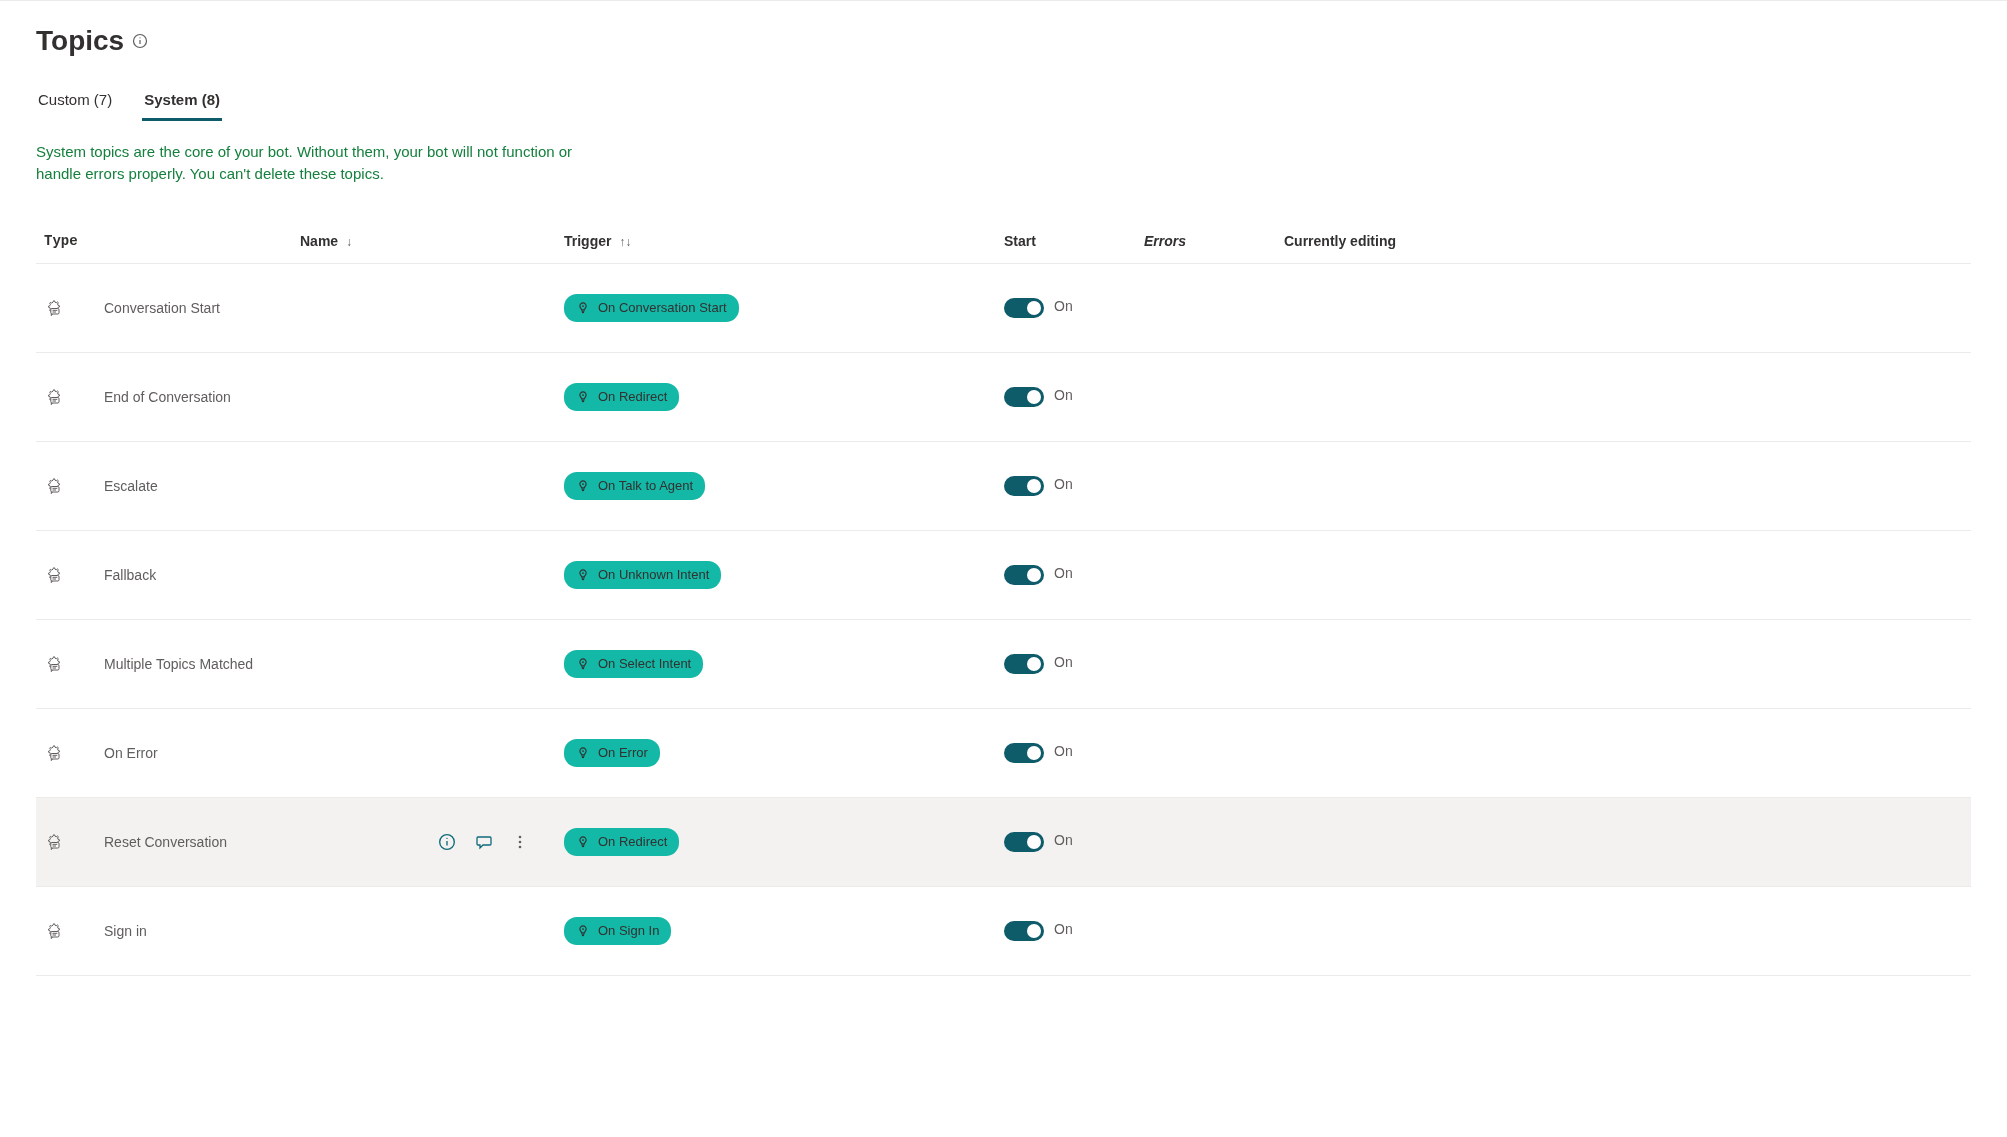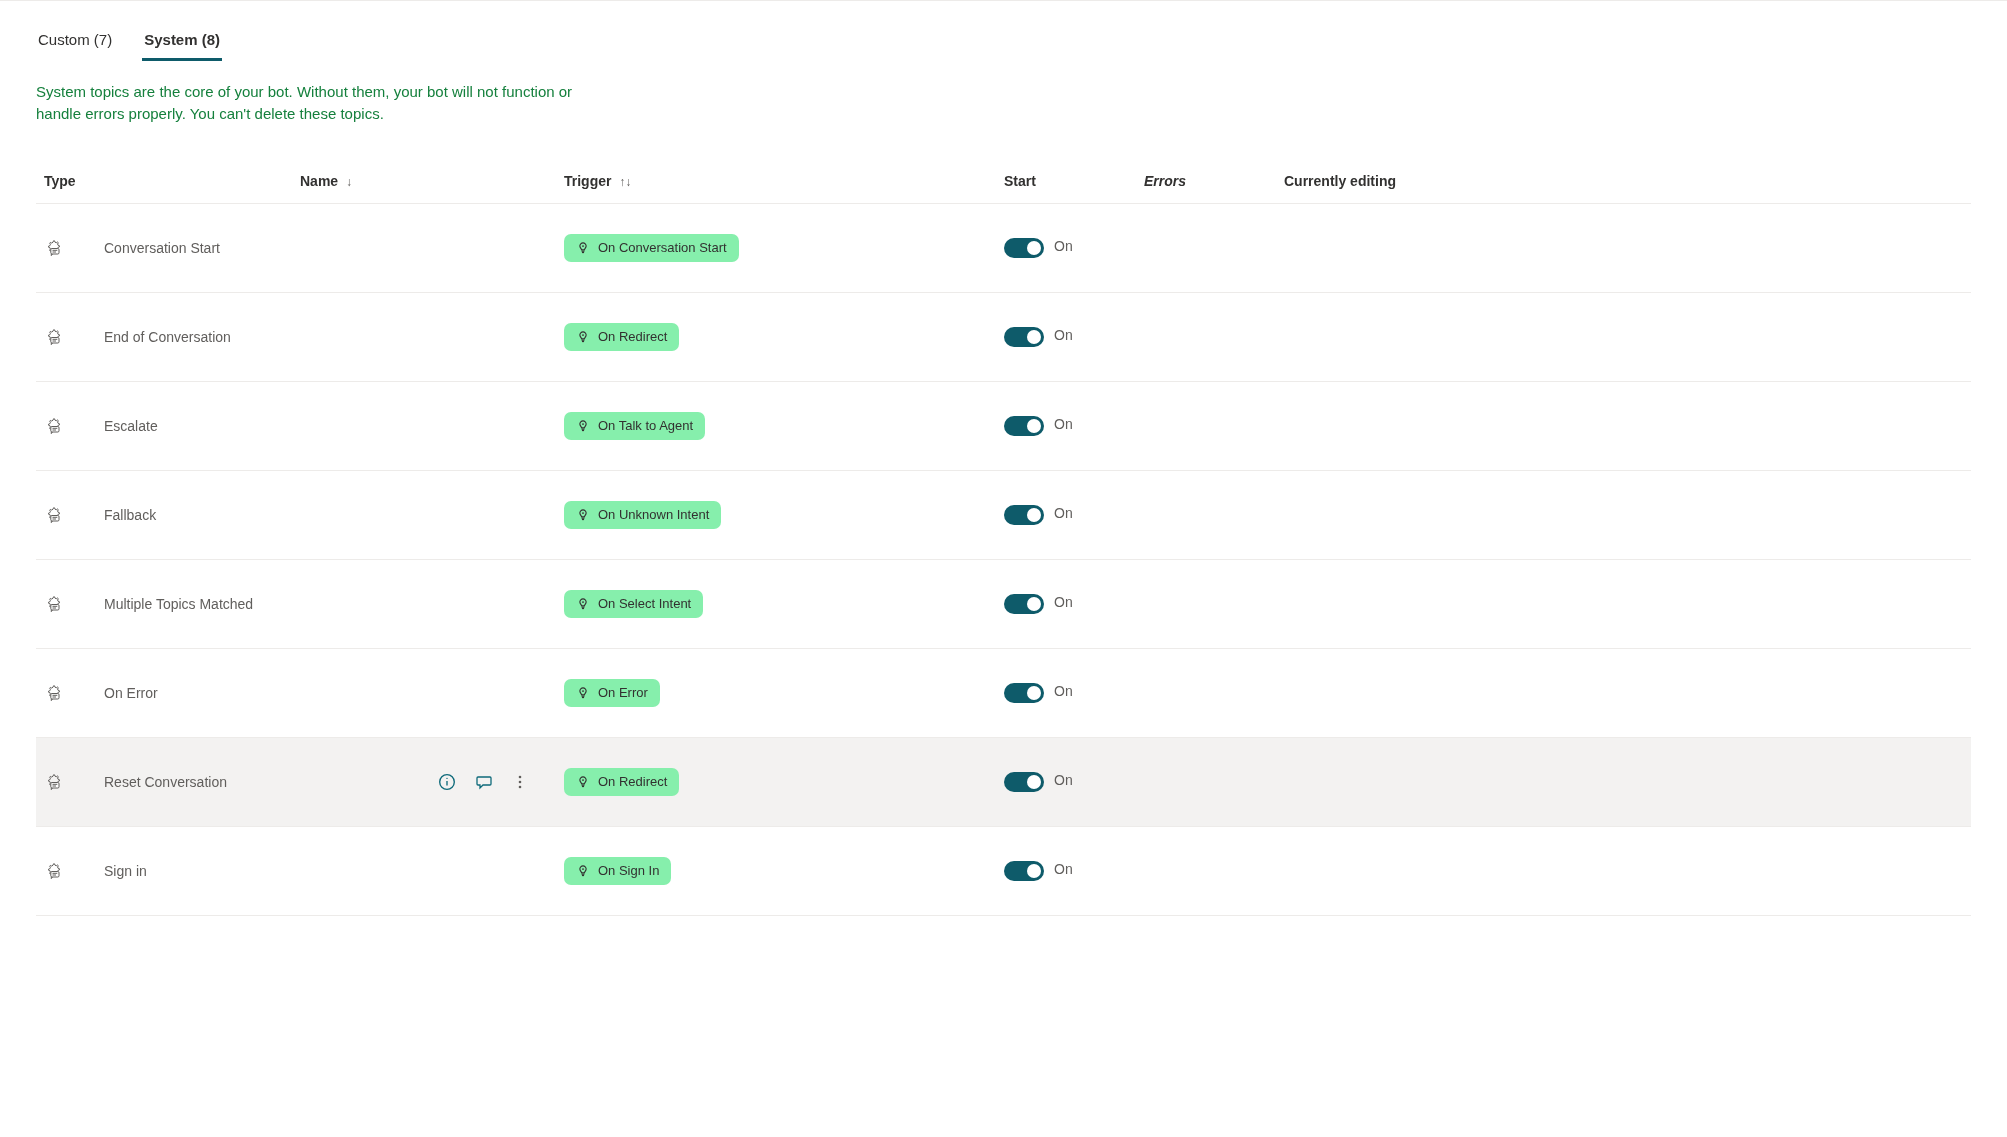--- a/index.html
+++ b/index.html
@@ -66,39 +66,39 @@
   }
   tbody tr.hovered {
     background: #f3f2f1;
   }
   tbody td {
     padding: 30px 8px;
     vertical-align: middle;
     font-size: 14px;
     color: #605e5c;
   }
-  .col-type   { width: 60px; }
+  .col-type   { width: 60px; font-family: Liberation Mono, monospace; }
   .col-name   { width: 460px; text-align: center; }
   .col-trigger{ width: 440px; }
   .col-status { width: 140px; }
   .col-errors { width: 140px; font-style: italic; }
   .col-edit   { width: auto; }
 
   .name-cell { display: flex; align-items: center; justify-content: space-between; padding-right: 20px; }
   .name-link { color: #605e5c; cursor: pointer; }
   .row-actions { display: flex; align-items: center; gap: 18px; }
   .row-actions .act { color: #0e6a7a; cursor: pointer; display:flex; align-items:center; }
   .row-actions .act.more { color: #605e5c; }
 
   .trigger-pill {
     display: inline-flex;
     align-items: center;
     gap: 8px;
-    background: #86efac;
-    border-radius: 7px;
+    background: #14b8a6;
+    border-radius: 13px;
     padding: 6px 12px;
     font-size: 13px;
     color: #323130;
   }
 
   .status-cell { display: flex; align-items: flex-start; gap: 10px; }
   .toggle {
     width: 40px;
     height: 20px;
     background: #0e5b6a;
@@ -117,20 +117,30 @@
   }
 
   .sort-arrow { font-size: 12px; color: #605e5c; margin-left: 4px; }
   svg { display: block; }
 </style>
 </head>
 <body>
 
 <div class="page">
 
+  <div class="title-row">
+    <h1 class="page-title">Topics</h1>
+    <span>
+      <svg width="16" height="16" viewBox="0 0 16 16" fill="none" stroke="#605e5c" stroke-width="1.2">
+        <circle cx="8" cy="8" r="6.5"></circle>
+        <line x1="8" y1="7" x2="8" y2="11"></line>
+        <circle cx="8" cy="4.8" r="0.6" fill="#605e5c" stroke="none"></circle>
+      </svg>
+    </span>
+  </div>
 
   <div class="tabs">
     <div class="tab">Custom (7)</div>
     <div class="tab active">System (8)</div>
   </div>
 
   <p class="description">System topics are the core of your bot. Without them, your bot will not function or handle errors properly. You can't delete these topics.</p>
 
   <table>
     <thead>

